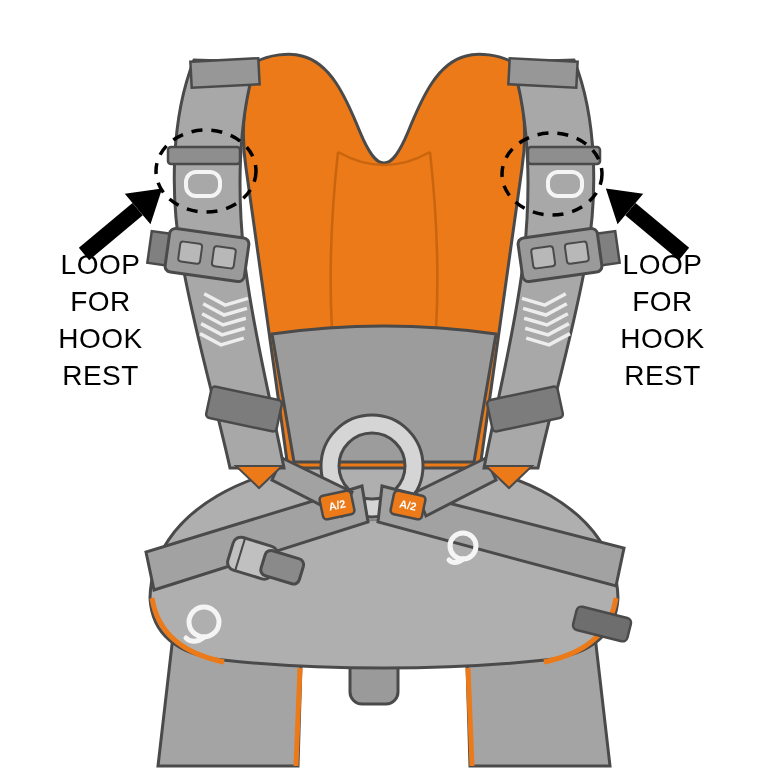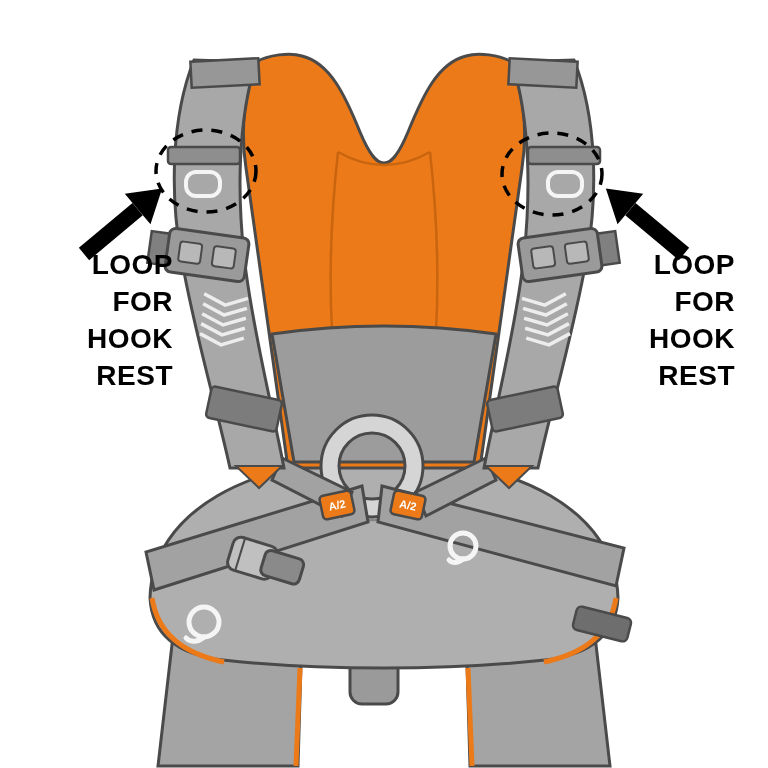--- a/index.html
+++ b/index.html
@@ -2,21 +2,21 @@
 <html><head>
 <meta charset="utf-8">
 <style>
   html,body{margin:0;padding:0;background:#fff;}
   .stage{
     position:relative;width:768px;height:768px;background:#ffffff;
     font-family:"Liberation Sans", sans-serif;overflow:hidden;
   }
   .stage svg{position:absolute;left:0;top:0;}
   .callout{
-    position:absolute;text-align:right;font-weight:bold;
+    position:absolute;text-align:center;font-weight:normal;
     font-size:28px;line-height:37px;color:#000;letter-spacing:.5px;
     user-select:none;
   }
   .callout span{display:block;}
   #callout-left{left:28px;top:246px;width:145px;}
   #callout-right{left:590px;top:246px;width:145px;}
 </style>
 </head>
 <body>
 

